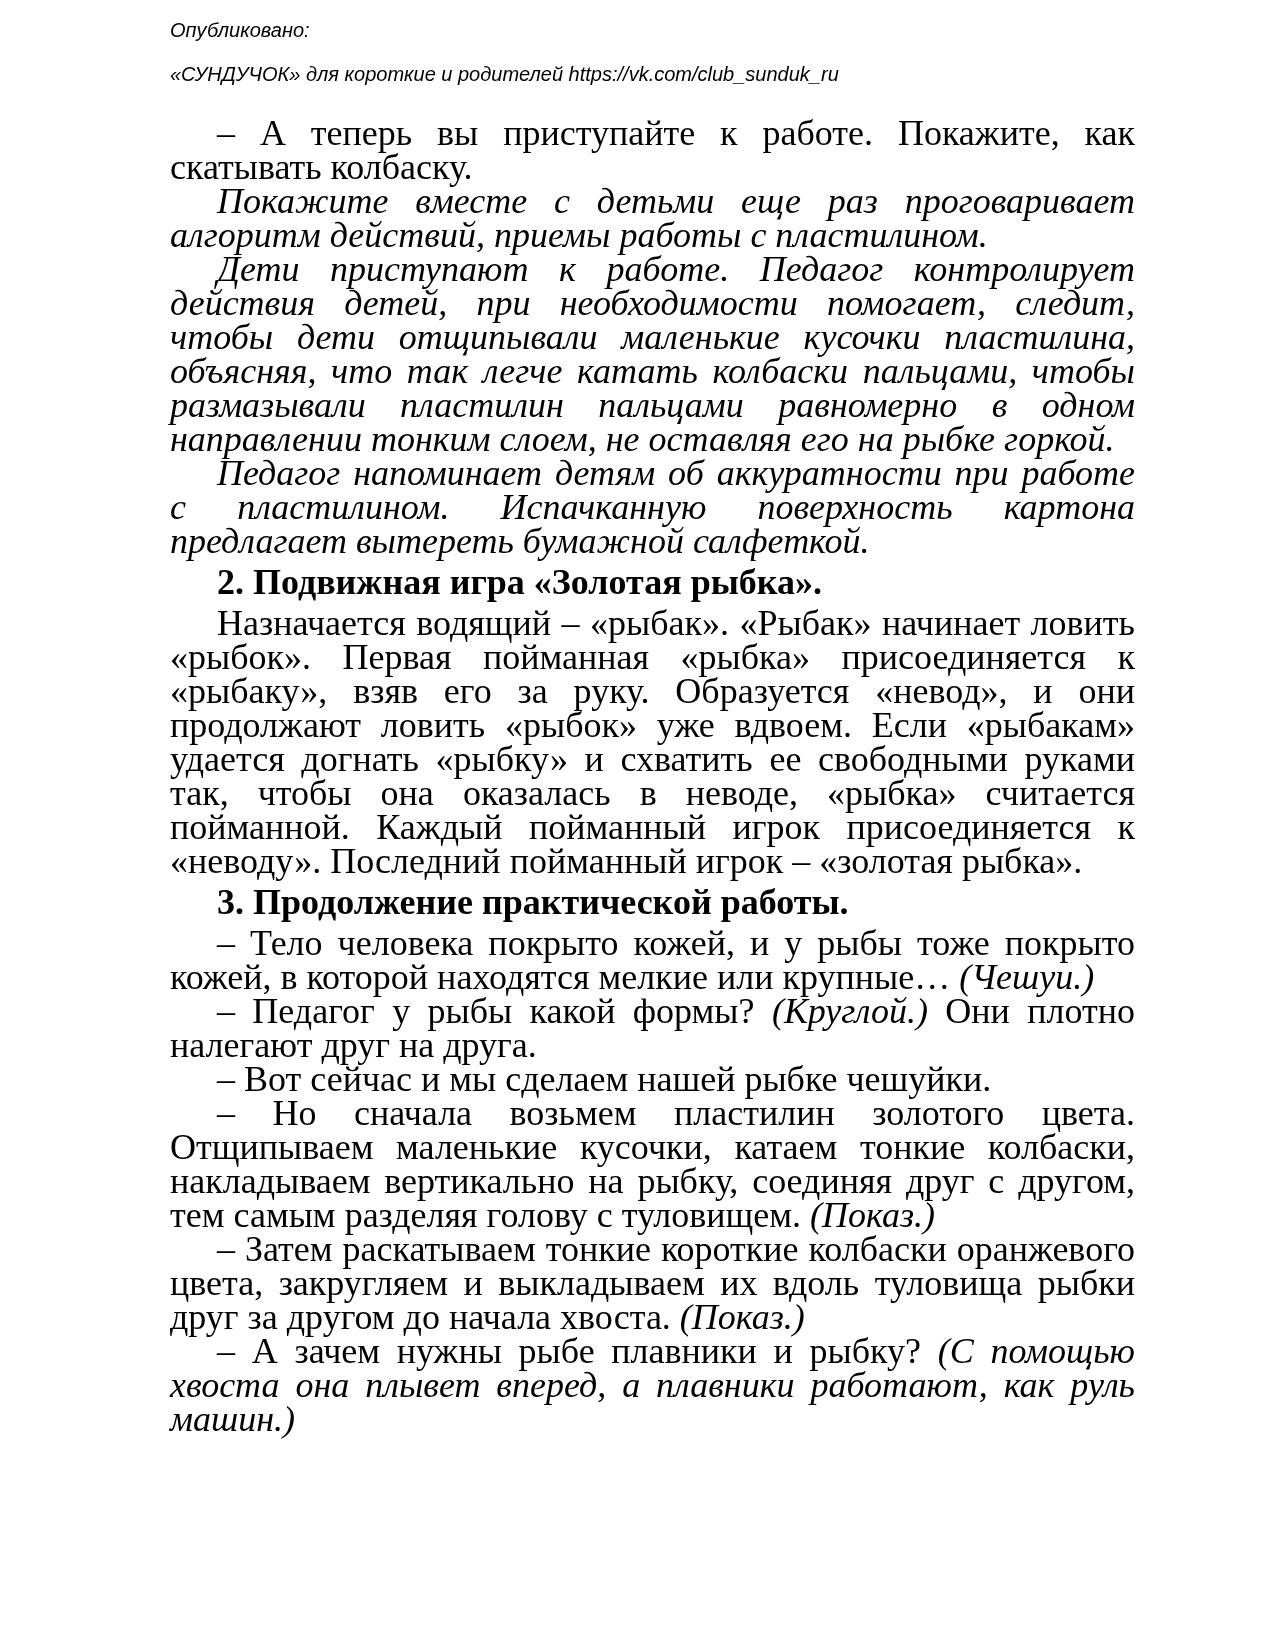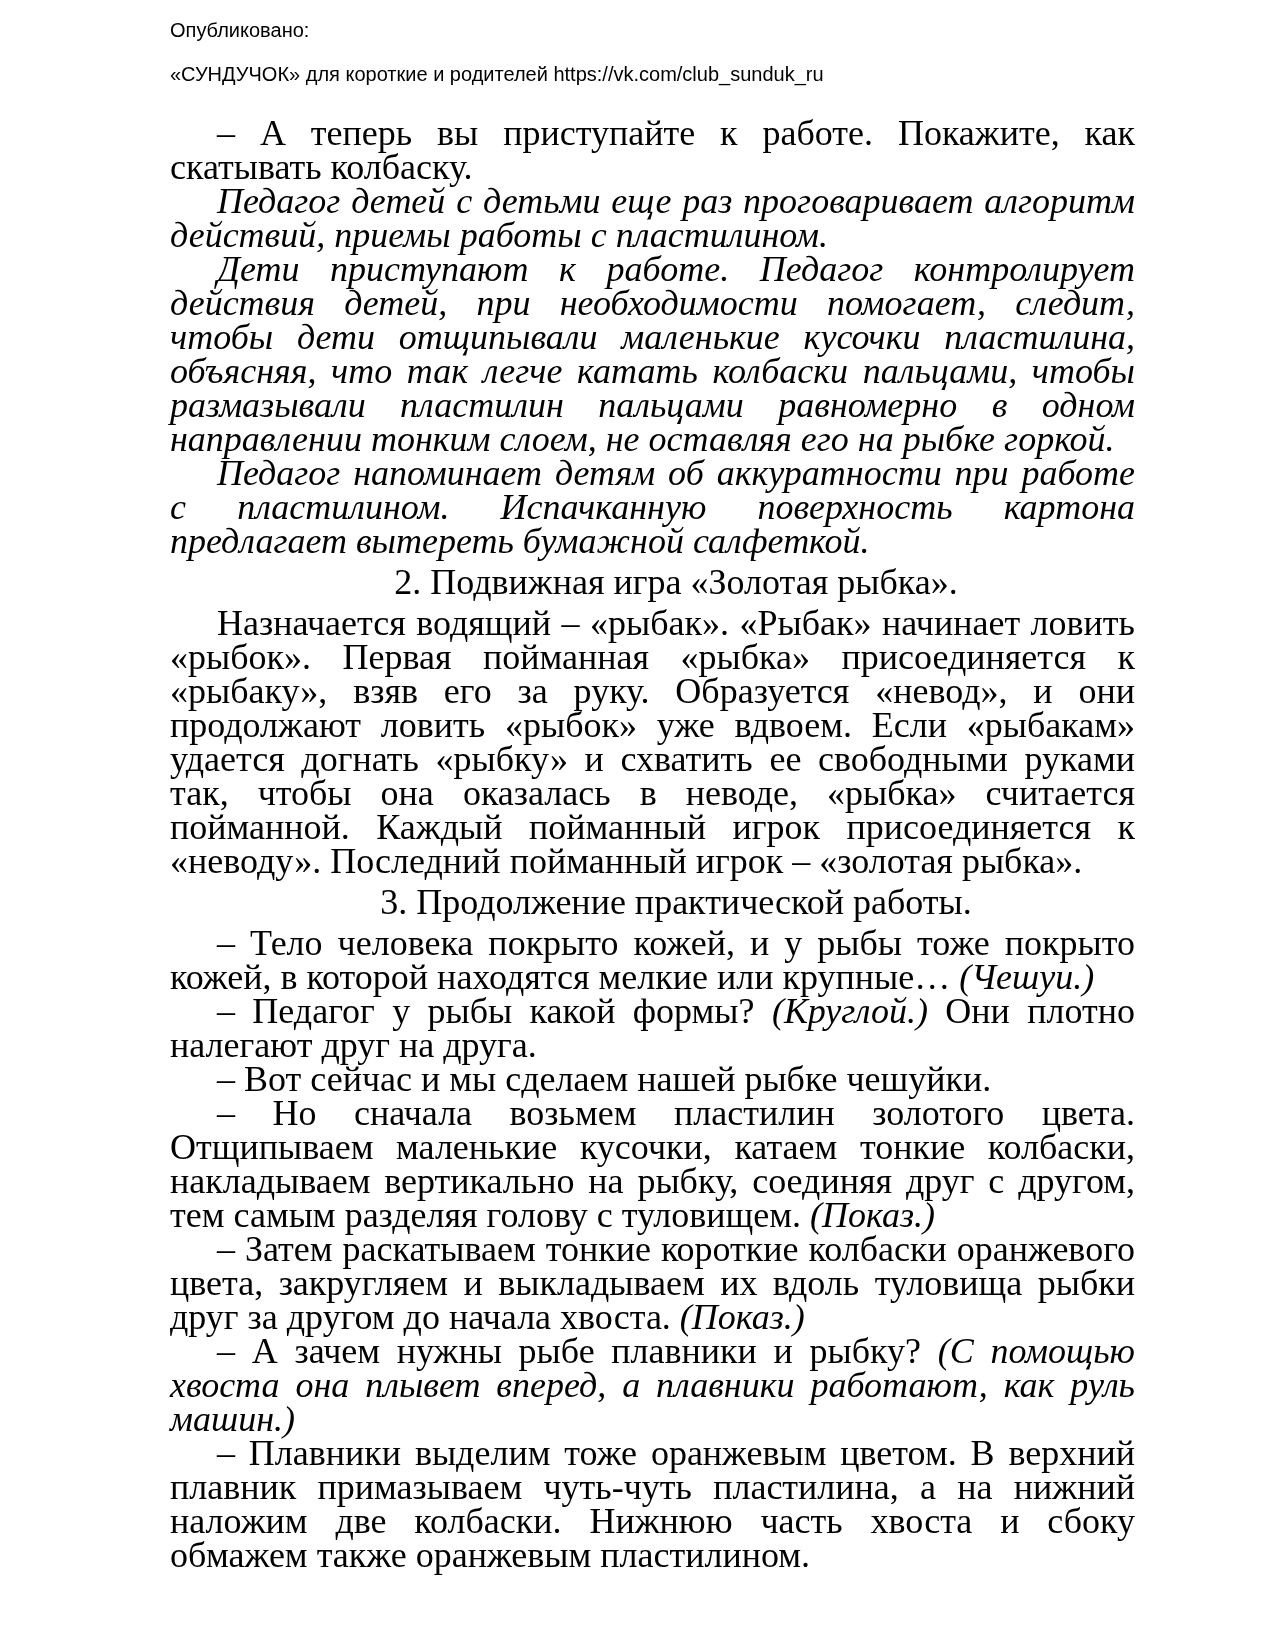--- a/index.html
+++ b/index.html
@@ -16,57 +16,58 @@
     color: #000000;
     padding: 18px 140px 40px 170px;
     font-family: "Liberation Serif", "DejaVu Serif", serif;
     overflow: hidden;
   }
   .doc-header {
     font-family: "Liberation Sans", "DejaVu Sans", sans-serif;
     font-size: 20px;
     line-height: 24px;
     margin: 0 0 30px 0;
+    font-style: italic;
   }
   .meta {
     margin: 0 0 20px 0;
   }
   .doc-body {
     font-size: 36px;
     line-height: 34px;
   }
   .para {
     margin: 0;
     text-align: justify;
     text-indent: 47px;
   }
   .italic {
     font-style: italic;
   }
   .heading {
-    font-weight: normal;
-    text-align: center;
+    font-weight: bold;
+    text-align: left;
     margin: 7px 0;
   }
 </style>
 </head>
 <body>
 
 <div class="page">
 
   <header class="doc-header">
     <p class="meta">Опубликовано:</p>
     <p class="meta">«СУНДУЧОК» для короткие и родителей https://vk.com/club_sunduk_ru</p>
   </header>
 
   <main class="doc-body">
 
     <p class="para">– А теперь вы приступайте к работе. Покажите, как скатывать колбаску.</p>
 
-    <p class="para italic">Педагог детей с детьми еще раз проговаривает алгоритм действий, приемы работы с пластилином.</p>
+    <p class="para italic">Покажите вместе с детьми еще раз проговаривает алгоритм действий, приемы работы с пластилином.</p>
 
     <p class="para italic">Дети приступают к работе. Педагог контролирует действия детей, при необходимости помогает, следит, чтобы дети отщипывали маленькие кусочки пластилина, объясняя, что так легче катать колбаски пальцами, чтобы размазывали пластилин пальцами равномерно в одном направлении тонким слоем, не оставляя его на рыбке горкой.</p>
 
     <p class="para italic">Педагог напоминает детям об аккуратности при работе с пластилином. Испачканную поверхность картона предлагает вытереть бумажной салфеткой.</p>
 
     <p class="para heading">2. Подвижная игра «Золотая рыбка».</p>
 
     <p class="para">Назначается водящий – «рыбак». «Рыбак» начинает ловить «рыбок». Первая пойманная «рыбка» присоединяется к «рыбаку», взяв его за руку. Образуется «невод», и они продолжают ловить «рыбок» уже вдвоем. Если «рыбакам» удается догнать «рыбку» и схватить ее свободными руками так, чтобы она оказалась в неводе, «рыбка» считается пойманной. Каждый пойманный игрок присоединяется к «неводу». Последний пойманный игрок – «золотая рыбка».</p>
 
     <p class="para heading">3. Продолжение практической работы.</p>
@@ -76,17 +77,16 @@
     <p class="para"><span>– Педагог у рыбы какой формы? </span><span class="italic">(Круглой.)</span><span> Они плотно налегают друг на друга.</span></p>
 
     <p class="para">– Вот сейчас и мы сделаем нашей рыбке чешуйки.</p>
 
     <p class="para"><span>– Но сначала возьмем пластилин золотого цвета. Отщипываем маленькие кусочки, катаем тонкие колбаски, накладываем вертикально на рыбку, соединяя друг с другом, тем самым разделяя голову с туловищем. </span><span class="italic">(Показ.)</span></p>
 
     <p class="para"><span>– Затем раскатываем тонкие короткие колбаски оранжевого цвета, закругляем и выкладываем их вдоль туловища рыбки друг за другом до начала хвоста. </span><span class="italic">(Показ.)</span></p>
 
     <p class="para"><span>– А зачем нужны рыбе плавники и рыбку? </span><span class="italic">(С помощью хвоста она плывет вперед, а плавники работают, как руль машин.)</span></p>
 
-    <p class="para">– Плавники выделим тоже оранжевым цветом. В верхний плавник примазываем чуть-чуть пластилина, а на нижний наложим две колбаски. Нижнюю часть хвоста и сбоку обмажем также оранжевым пластилином.</p>
 
   </main>
 
 </div>
 
 </body></html>

